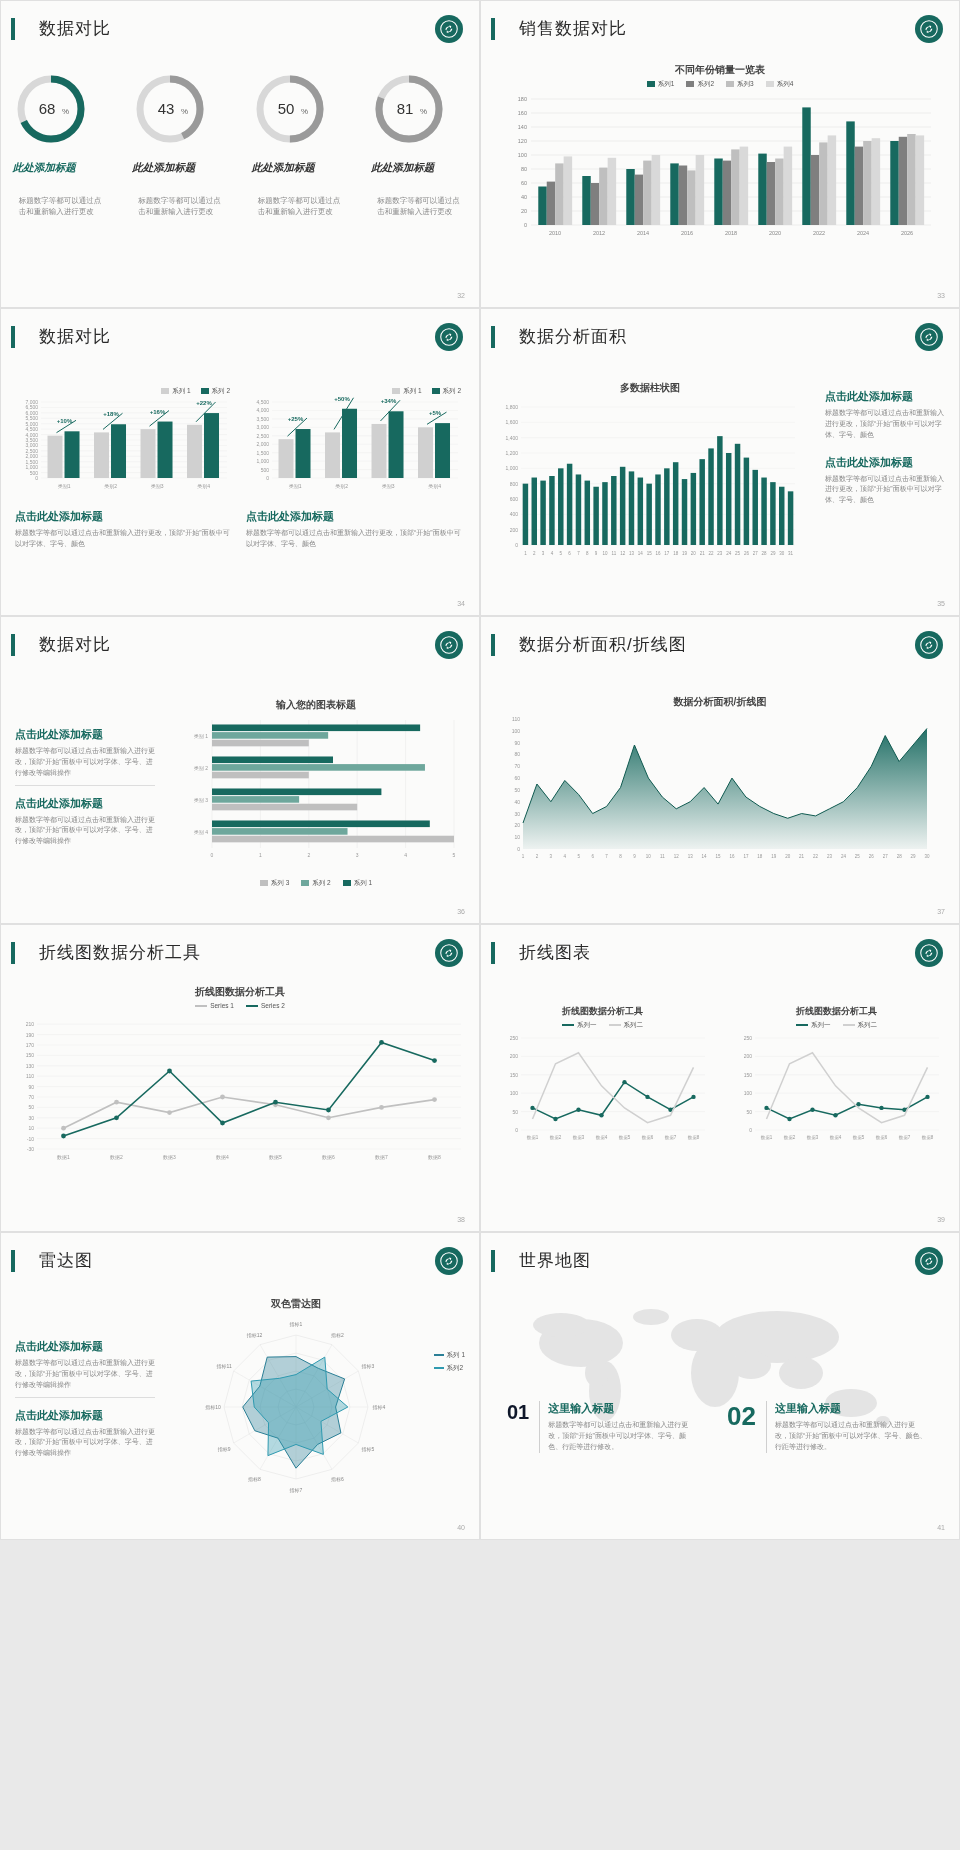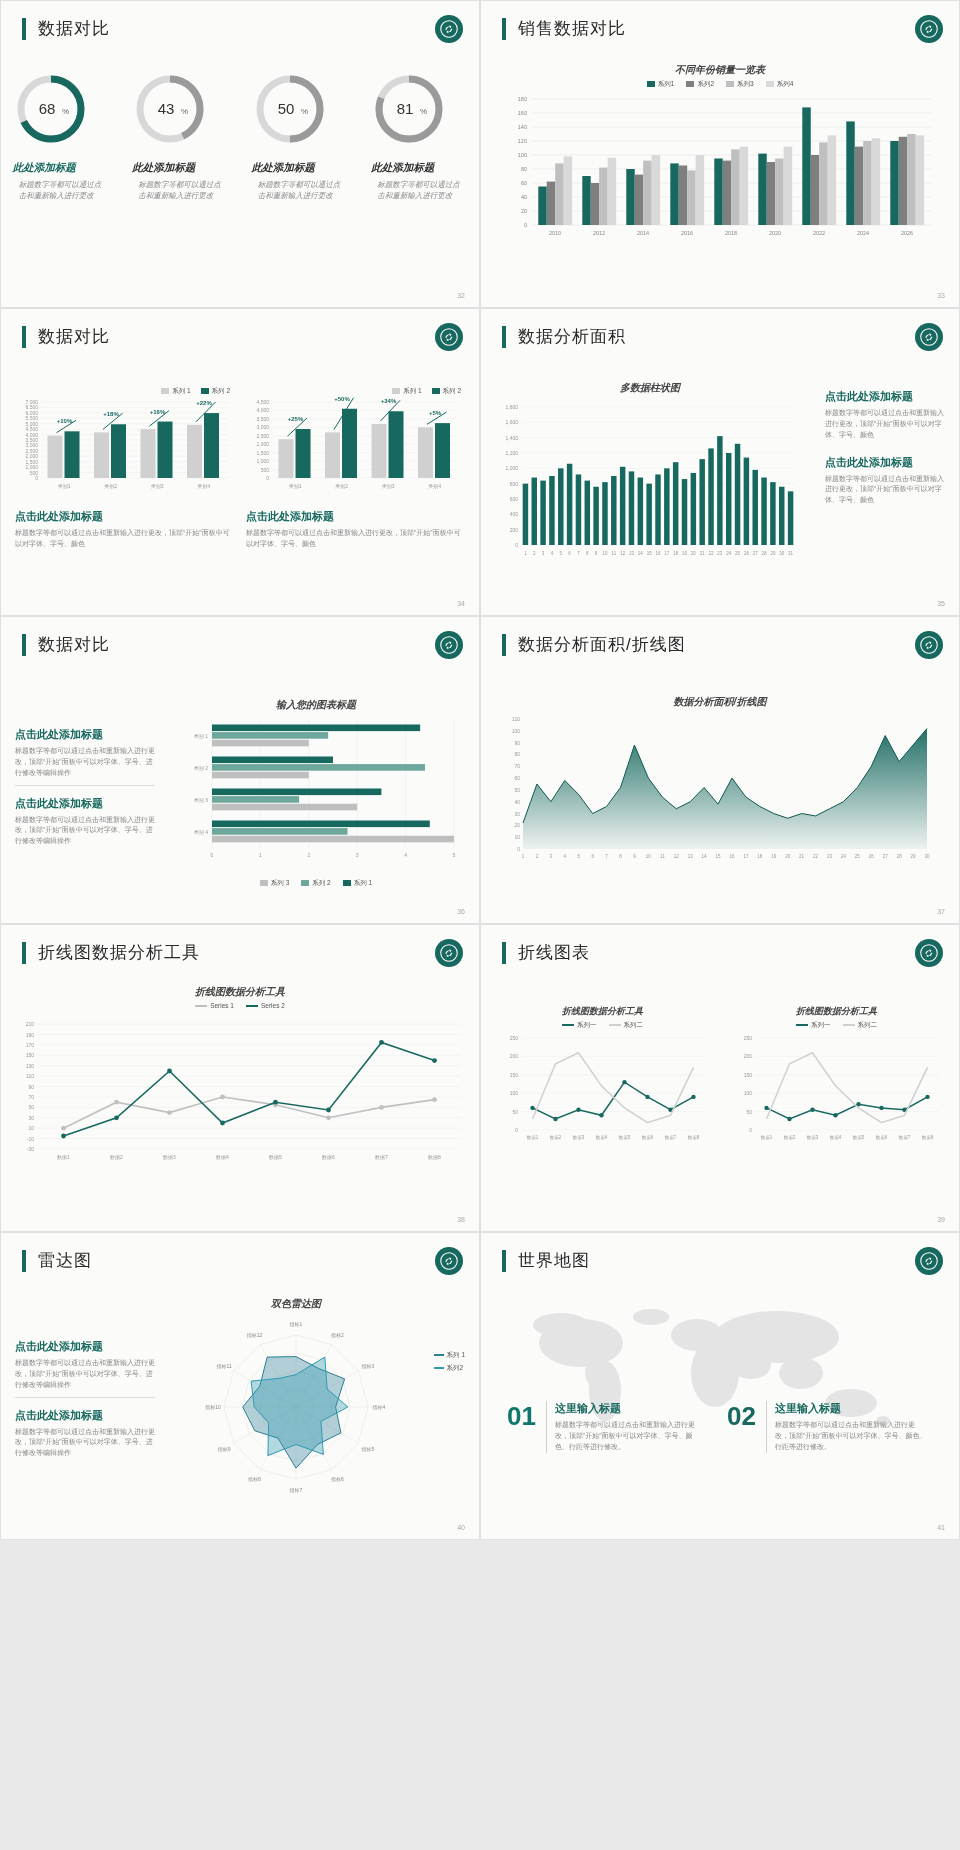--- a/index.html
+++ b/index.html
@@ -1,41 +1,41 @@
 <!DOCTYPE html>
 <html><head>
 <meta charset="utf-8">
 <style>
   html,body{margin:0;padding:0;background:#e9e9e9;}
   body{width:960px;font-family:"Liberation Sans","DejaVu Sans",sans-serif;color:#333;}
   .deck{display:grid;grid-template-columns:480px 480px;grid-auto-rows:308px;}
   .slide{position:relative;background:#fbfbfa;box-sizing:border-box;overflow:hidden;border:1px solid #e0e0e0;}
-  .title{position:absolute;left:21px;top:16px;display:flex;align-items:center;gap:12px;}
+  .title{position:absolute;left:10px;top:16px;display:flex;align-items:center;gap:24px;}
   .title .bar{width:4px;height:22px;background:#17695f;display:block;}
   .title .txt{font-size:17px;color:#2a2a2a;letter-spacing:1px;}
   .logo{position:absolute;right:16px;top:14px;width:28px;height:28px;border-radius:50%;background:#17695f;display:flex;align-items:center;justify-content:center;}
   .logo svg{display:block;}
   .pageno{position:absolute;right:14px;bottom:8px;font-size:7px;color:#aaa;}
   .green{color:#17695f;}
   .sub{font-size:9px;color:#888;line-height:1.55;}
   .lead{font-size:11px;font-weight:bold;color:#17695f;margin-bottom:4px;}
-  .chart-title{text-align:center;font-size:10px;color:#444;font-weight:bold;font-style:italic;}
+  .chart-title{text-align:center;font-size:10px;color:#444;font-weight:bold;}
   .legend{display:flex;gap:12px;justify-content:center;font-size:6.5px;color:#555;margin-top:3px;}
   .legend i{display:inline-block;width:8px;height:6px;margin-right:3px;vertical-align:middle;}
   .legend .ln{width:12px;height:2px;}
   svg{overflow:visible;}
   .axis{font-size:5.5px;fill:#888;}
   .axis2{font-size:5px;fill:#999;}
   
   .donuts{position:absolute;left:0;right:0;top:70px;display:flex;justify-content:space-around;}
   .donut{width:96px;text-align:left;}
   .donut .pct{font-size:15px;fill:#333;}
   .donut .pctu{font-size:8px;fill:#666;}
   .d-title{font-size:10.5px;font-weight:bold;margin-top:10px;font-style:italic;}
-  .d-desc{font-size:7.5px;color:#8a8a8a;line-height:1.5;margin-top:4px;padding:0 6px;font-style:italic;}
+  .d-desc{font-size:7.5px;color:#8a8a8a;line-height:1.5;margin-top:20px;padding:0 6px;}
   .divider{height:1px;background:#ddd;margin:6px 0;}
 </style>
 </head>
 <body>
 
 <div class="deck">
 
   <div class="slide">
     <div class="title">
       <span class="bar"></span>
@@ -882,21 +882,21 @@
           <ellipse cx="214" cy="78" rx="24" ry="34"></ellipse>
         <ellipse cx="276" cy="42" rx="62" ry="26"></ellipse>
           <ellipse cx="250" cy="70" rx="20" ry="14"></ellipse>
         <ellipse cx="300" cy="78" rx="22" ry="16"></ellipse>
           <ellipse cx="350" cy="108" rx="26" ry="14"></ellipse>
         <ellipse cx="382" cy="126" rx="7" ry="5"></ellipse>
           <ellipse cx="150" cy="22" rx="18" ry="8"></ellipse>
       </g>
     </svg>
     <div style="position:absolute;left:26px;top:168px;width:190px;display:flex;gap:10px;">
-      <div style="font-size:26px;font-weight:bold;color:#0f766e;">01</div>
+      <div style="font-size:20px;font-weight:bold;color:#0f172a;">01</div>
       <div style="border-left:1px solid #cfcfcf;padding-left:8px;">
         <div class="lead">这里输入标题</div>
         <div class="sub" style="font-size:7px;">标题数字等都可以通过点击和重新输入进行更改，顶部“开始”面板中可以对字体、字号、颜色、行距等进行修改。</div>
       </div>
     </div>
     <div style="position:absolute;left:246px;top:168px;width:200px;display:flex;gap:10px;">
       <div style="font-size:26px;font-weight:bold;color:#17695f;">02</div>
       <div style="border-left:1px solid #cfcfcf;padding-left:8px;">
         <div class="lead">这里输入标题</div>
         <div class="sub" style="font-size:7px;">标题数字等都可以通过点击和重新输入进行更改，顶部“开始”面板中可以对字体、字号、颜色、行距等进行修改。</div>

